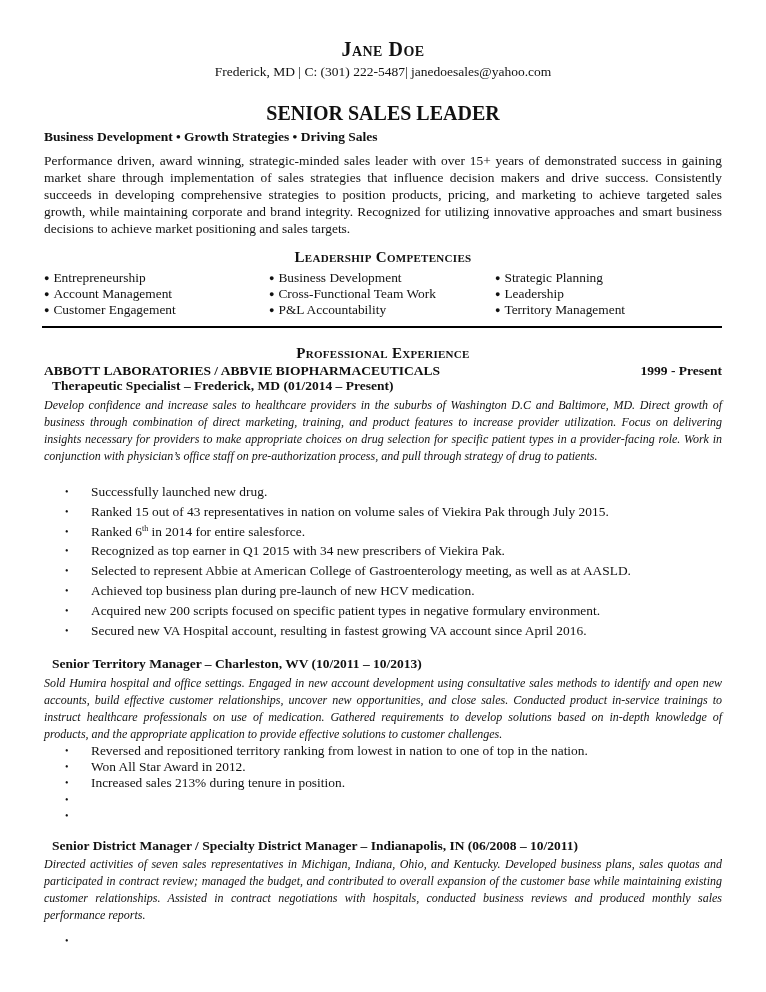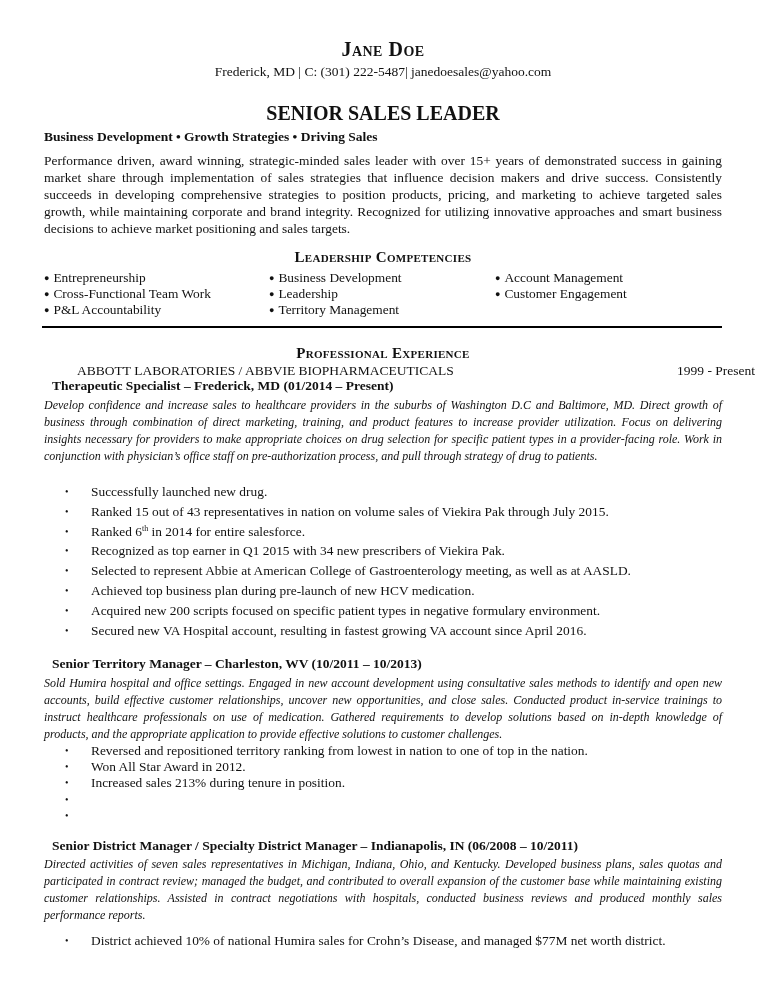--- a/index.html
+++ b/index.html
@@ -38,21 +38,21 @@
       font-size: 13.4px; line-height: 15px;
     }
     .comp-item { white-space: nowrap; }
     .comp-item::before { content: "\25CF"; font-size: 9px; margin-right: 4px; vertical-align: 1px; }
     .rule {
       position: absolute; top: 326px; left: -2px; width: 680px; height: 2px; background: #000;
     }
     .company-row {
       position: absolute; top: 363px; left: 0; width: 678px;
       display: flex; justify-content: space-between;
-      font-size: 13.5px; font-weight: normal; margin-left: 33px;
+      font-size: 13.5px; font-weight: bold;
     }
     .job-title {
       position: absolute; left: 0; width: 678px; font-size: 13.5px; font-weight: bold; margin-left: 8px;
     }
     .job-desc {
       position: absolute; left: 0; width: 678px; font-style: italic;
       font-size: 12px; line-height: 17px; text-align: justify;
     }
     .bullets { position: absolute; left: 0; width: 678px; margin: 0; padding: 0; list-style: none; font-size: 13.4px; }
     .bullets li { position: relative; padding-left: 47px; white-space: nowrap; }
@@ -72,20 +72,21 @@
   <div class="contact">Frederick, MD | C: (301) 222-5487| janedoesales@yahoo.com</div>
   <div class="headline">SENIOR SALES LEADER</div>
   <div class="tagline">Business Development •  Growth Strategies • Driving Sales</div>
 
   <div class="summary">Performance driven, award winning, strategic-minded sales leader with over 15+ years of demonstrated success in gaining market share through implementation of sales strategies that influence decision makers and drive success. Consistently succeeds in developing comprehensive strategies to position products, pricing, and marketing to achieve targeted sales growth, while maintaining corporate and brand integrity. Recognized for utilizing innovative approaches and smart business decisions to achieve market positioning and sales targets.</div>
 
   <div class="section-title" style="top:249px;">Leadership Competencies</div>
   <div class="comp-grid">
     <div class="comp-item">Entrepreneurship</div>
     <div class="comp-item">Business Development</div>
+    <div class="comp-item">Strategic Planning</div>
     <div class="comp-item">Account Management</div>
     <div class="comp-item">Cross-Functional Team Work</div>
     <div class="comp-item">Leadership</div>
     <div class="comp-item">Customer Engagement</div>
     <div class="comp-item">P&amp;L Accountability</div>
     <div class="comp-item">Territory Management</div>
   </div>
 
   <div class="rule"></div>
 
@@ -114,16 +115,16 @@
     <li><span class="dot">•</span><span>Reversed and repositioned territory ranking from lowest in nation to one of top in the nation.</span></li>
     <li><span class="dot">•</span><span>Won All Star Award in 2012.</span></li>
     <li><span class="dot">•</span><span>Increased sales 213% during tenure in position.</span></li>
     <li><span class="dot">•</span></li>
     <li><span class="dot">•</span></li>
   </ul>
 
   <div class="job-title" style="top:838px;">Senior District Manager / Specialty District Manager – Indianapolis, IN (06/2008 – 10/2011)</div>
   <div class="job-desc" style="top:856px;">Directed activities of seven sales representatives in Michigan, Indiana, Ohio, and Kentucky. Developed business plans, sales quotas and participated in contract review; managed the budget, and contributed to overall expansion of the customer base while maintaining existing customer relationships.  Assisted in contract negotiations with hospitals, conducted business reviews and produced monthly sales performance reports.</div>
   <ul class="bullets b1" style="top:931px;">
-    <li><span class="dot">•</span><span>District achieved 10% of national Humira sales for Crohn’s Disease, and managed $77M net worth district.</span></li>
+    <li><span class="dot">•</span></li>
   </ul>
 
 </div>
 
 </body></html>

